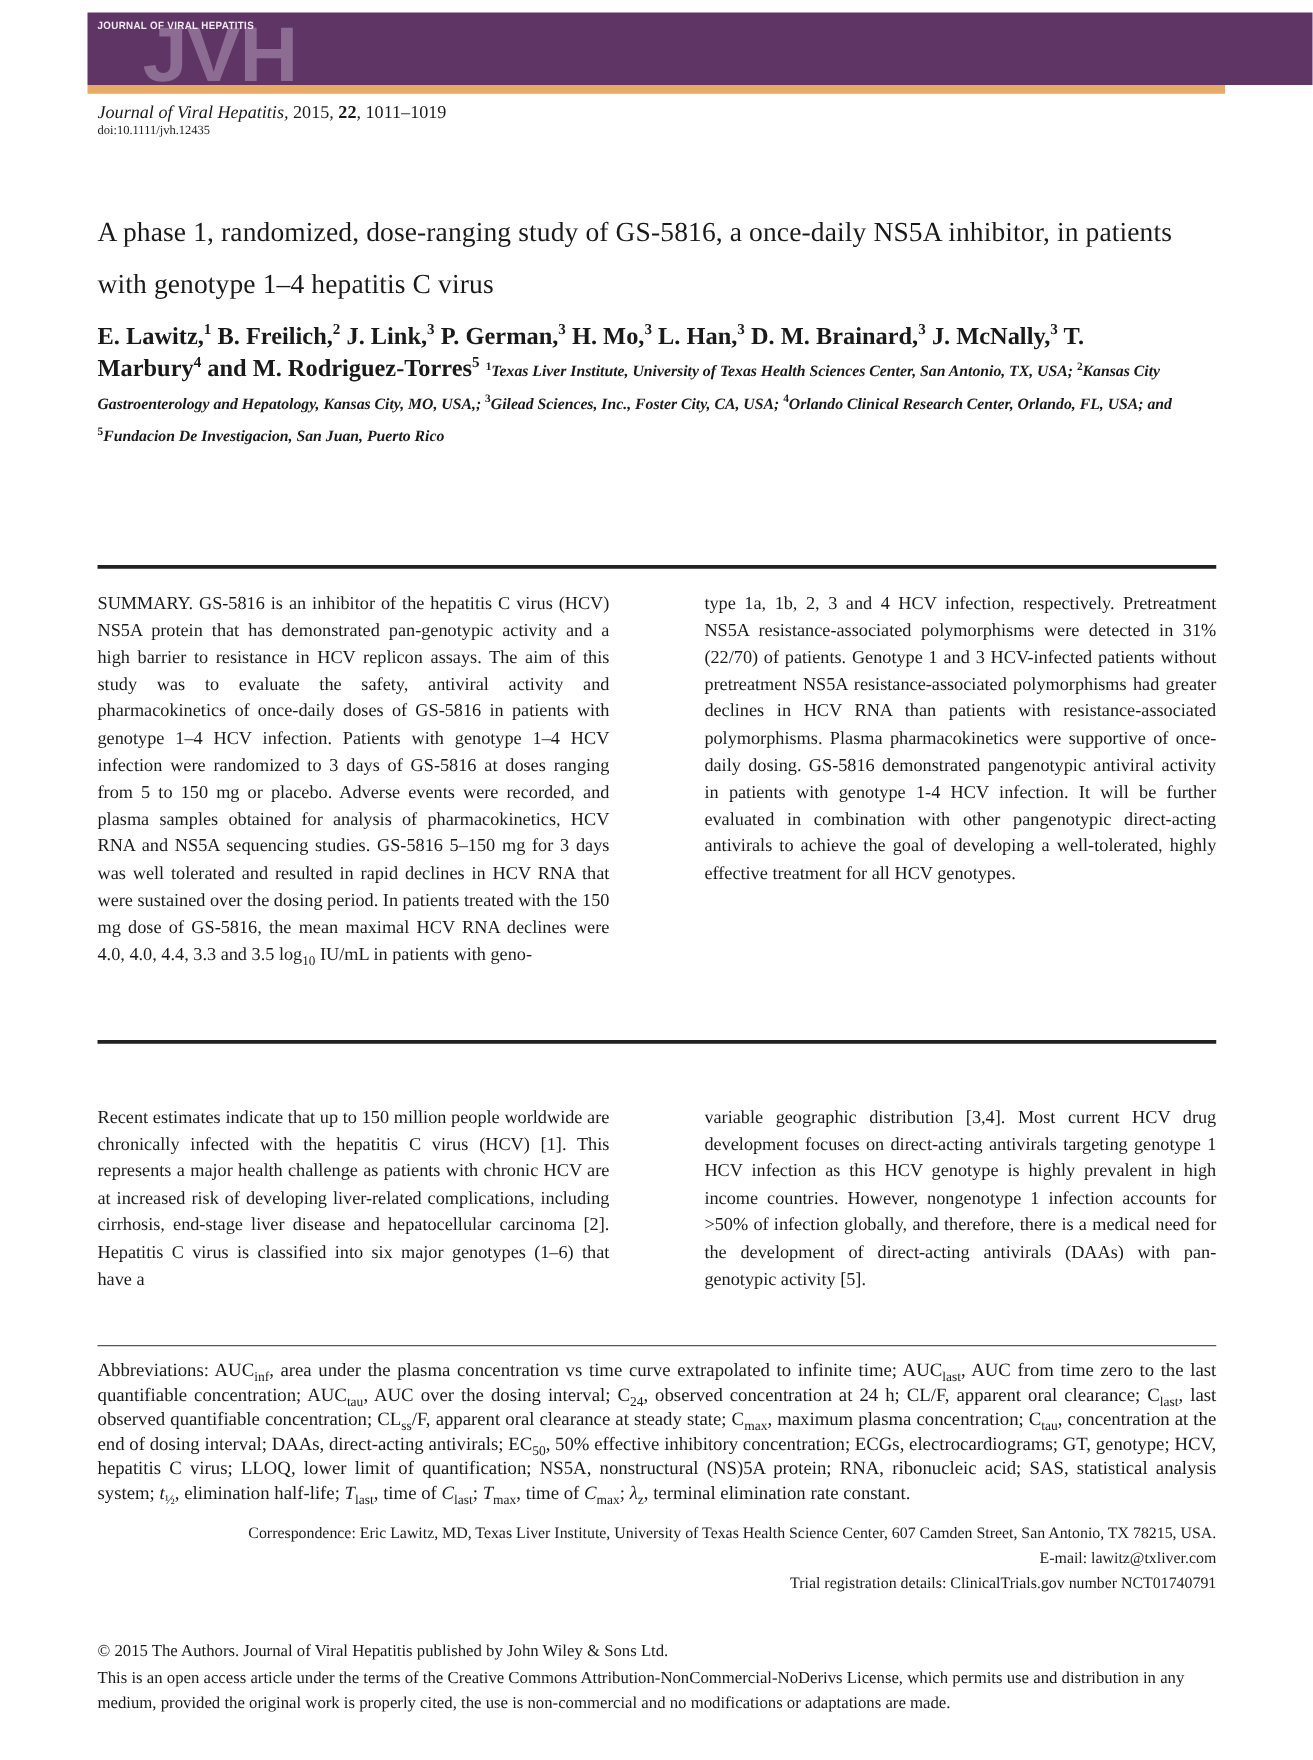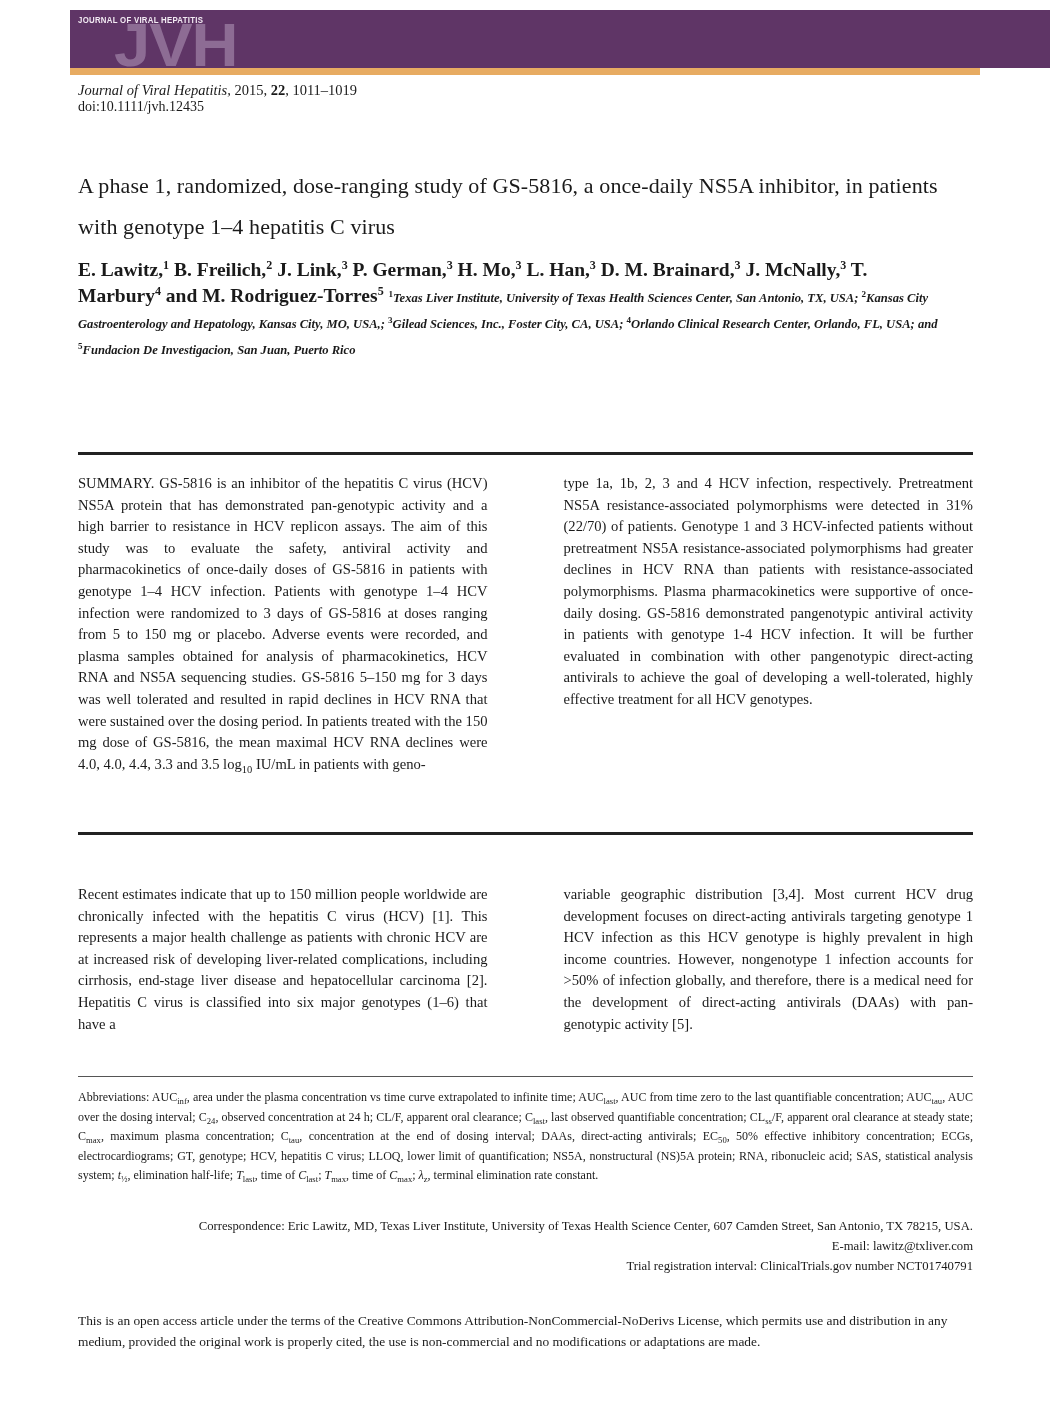--- a/index.html
+++ b/index.html
@@ -85,21 +85,21 @@
   }
   .journal-ref .vol {
     font-style: normal;
     font-weight: bold;
   }
   .journal-ref .plain {
     font-style: normal;
   }
   .journal-doi {
     font-style: normal;
-    font-size: 14px;
+    font-size: 10px;
     text-align: right;
   }
 
   
   .title {
     position: absolute;
     left: 78px;
     top: 150px;
     width: 870px;
     font-size: 22px;
@@ -203,21 +203,21 @@
     font-size: 0.72em;
     vertical-align: sub;
     line-height: 0;
   }
 
   
   .notes {
     position: absolute;
     left: 78px;
     width: 895px;
-    font-size: 12px;
+    font-size: 15px;
     line-height: 19.6px;
     text-align: justify;
   }
   #abbreviations { top: 1088px; }
   #correspondence {
     top: 1216px;
     text-align: right;
     font-size: 12.7px;
     line-height: 20px;
   }
@@ -279,20 +279,21 @@
     </div>
   </div>
 
   <div class="notes" id="abbreviations">
     <p><span>Abbreviations:</span><span id="abbrev-body"><span> AUC</span><sub>inf</sub><span>, area under the plasma concentration vs time curve extrapolated to infinite time; AUC</span><sub>last</sub><span>, AUC from time zero to the last quantifiable concentration; AUC</span><sub>tau</sub><span>, AUC over the dosing interval; C</span><sub>24</sub><span>, observed concentration at 24 h; CL/F, apparent oral clearance; C</span><sub>last</sub><span>, last observed quantifiable concentration; CL</span><sub>ss</sub><span>/F, apparent oral clearance at steady state; C</span><sub>max</sub><span>, maximum plasma concentration; C</span><sub>tau</sub><span>, concentration at the end of dosing interval; DAAs, direct-acting antivirals; EC</span><sub>50</sub><span>, 50% effective inhibitory concentration; ECGs, electrocardiograms; GT, genotype; HCV, hepatitis C virus; LLOQ, lower limit of quantification; NS5A, nonstructural (NS)5A protein; RNA, ribonucleic acid; SAS, statistical analysis system; </span><span class="italic">t</span><sub>½</sub><span>, elimination half-life; </span><span class="italic">T</span><sub>last</sub><span>, time of </span><span class="italic">C</span><sub>last</sub><span>; </span><span class="italic">T</span><sub>max</sub><span>, time of </span><span class="italic">C</span><sub>max</sub><span>; </span><span class="italic">λ</span><sub>z</sub><span>, terminal elimination rate constant.</span></span></p>
   </div>
 
   <div class="notes" id="correspondence">
     <p>Correspondence: Eric Lawitz, MD, Texas Liver Institute, University of Texas Health Science Center, 607 Camden Street, San Antonio, TX 78215, USA.</p>
     <p>E-mail: lawitz@txliver.com</p>
-    <p>Trial registration interval: ClinicalTrials.gov number NCT01740791</p>
+    <p>Trial registration details: ClinicalTrials.gov number NCT01740791</p>
   </div>
 
   <div class="notes" id="copyright">
+    <p>© 2015 The Authors. Journal of Viral Hepatitis published by John Wiley &amp; Sons Ltd.</p>
     <p>This is an open access article under the terms of the Creative Commons Attribution-NonCommercial-NoDerivs License, which permits use and distribution in any medium, provided the original work is properly cited, the use is non-commercial and no modifications or adaptations are made.</p>
   </div>
 
 </div>
 
 </body></html>

